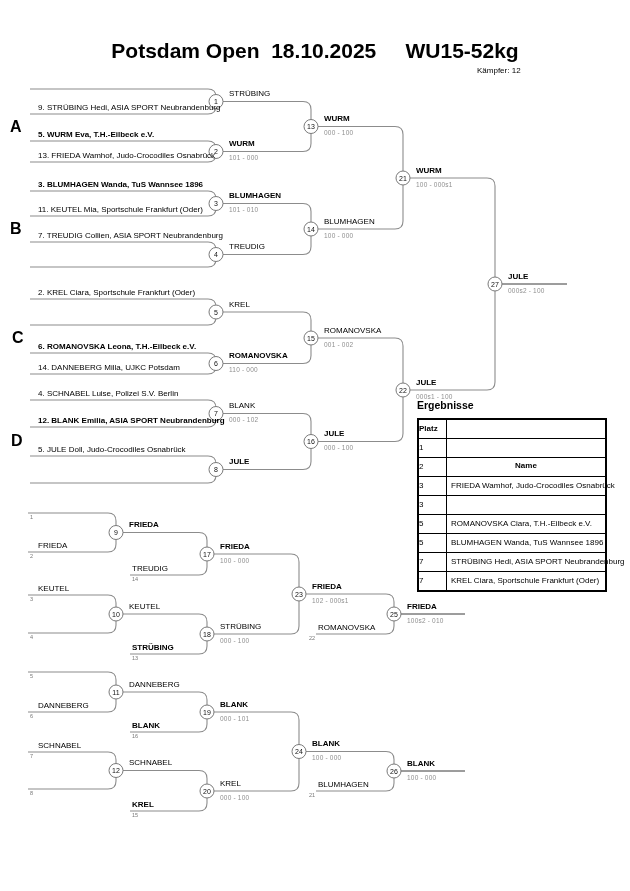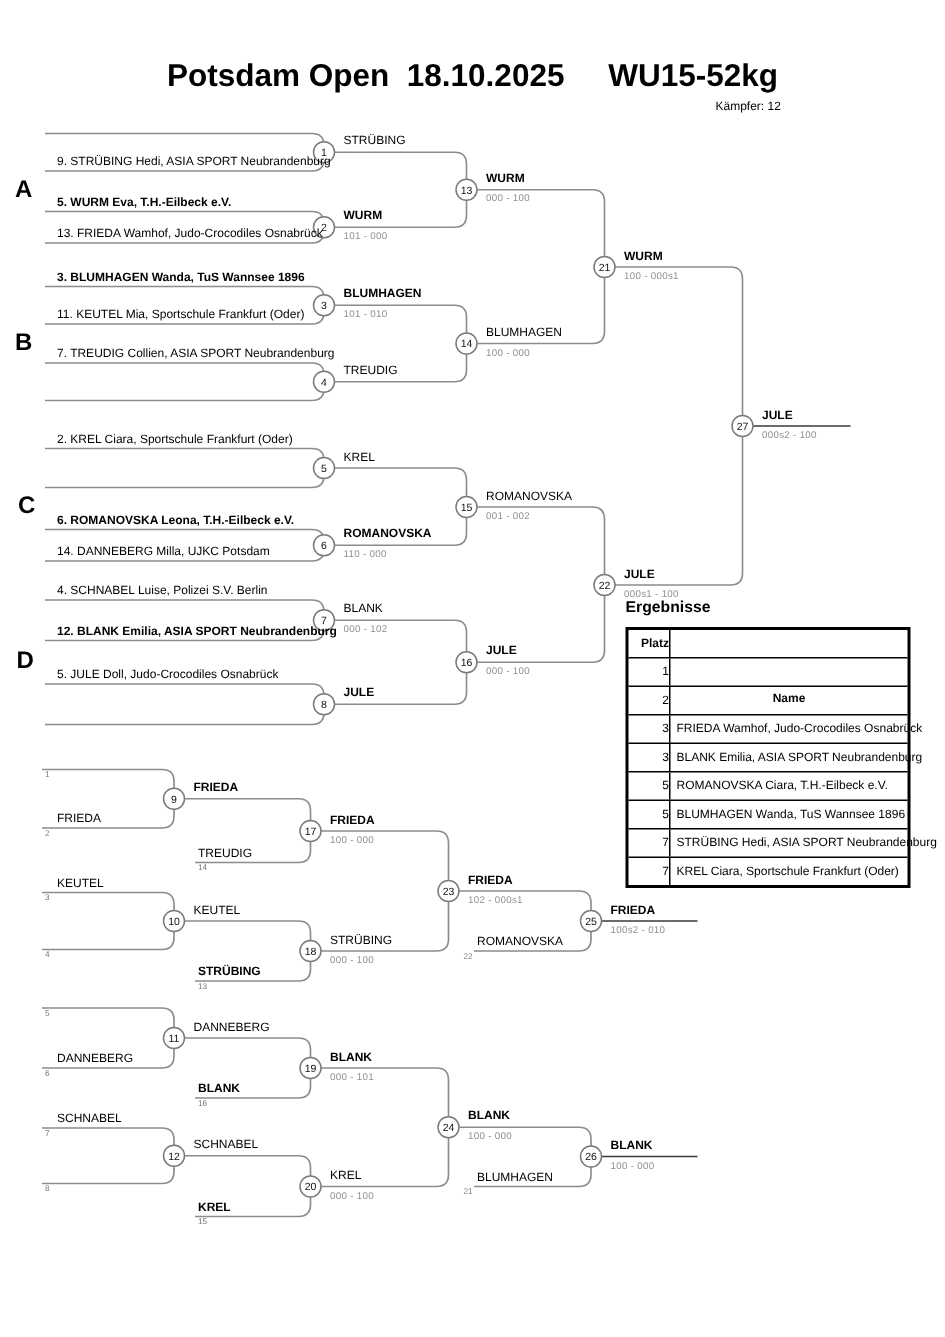--- a/index.html
+++ b/index.html
@@ -18,21 +18,21 @@
   .en{font-size:8px;}          
   .wl{font-size:8px;}          
   .rn{font-size:8px;}          
   .sc{font-size:6.5px;color:#8f8f8f;letter-spacing:.2px;}
   .sn{font-size:5.5px;color:#777;}
   .b{font-weight:bold;}
   .res-head{left:417px;top:399px;width:187px;text-align:left;font-size:10.5px;font-weight:bold;}
   .res-table{left:417px;top:418px;width:186px;border:2px solid #000;background:transparent;}
   .res-row{display:flex;height:18px;line-height:18px;border-top:1px solid #000;}
   .res-row.first{border-top:none;}
-  .res-platz{width:27px;flex:none;border-right:1px solid #000;text-align:right;font-size:8px;}
+  .res-platz{width:27px;flex:none;border-right:1px solid #000;text-align:left;font-size:8px;}
   .res-name{flex:1;padding-left:4px;font-size:8px;white-space:nowrap;overflow:visible;}
   .res-row.hdr .res-platz,.res-row.hdr .res-name{font-weight:bold;}
   .res-row.hdr .res-name{text-align:center;padding-left:0;margin-top:37px;}
 </style>
 </head>
 <body>
 
 <div class="page">
 
   <svg class="lines" width="630" height="891" viewBox="0 0 630 891">
@@ -291,21 +291,20 @@
     </div>
     <div class="res-row">
       <div class="res-platz">2</div>
     </div>
     <div class="res-row">
       <div class="res-platz">3</div>
       <div class="res-name">FRIEDA Wamhof, Judo-Crocodiles Osnabrück</div>
     </div>
     <div class="res-row">
       <div class="res-platz">3</div>
-      <div class="res-name">BLANK Emilia, ASIA SPORT Neubrandenburg</div>
     </div>
     <div class="res-row">
       <div class="res-platz">5</div>
       <div class="res-name">ROMANOVSKA Ciara, T.H.-Eilbeck e.V.</div>
     </div>
     <div class="res-row">
       <div class="res-platz">5</div>
       <div class="res-name">BLUMHAGEN Wanda, TuS Wannsee 1896</div>
     </div>
     <div class="res-row">

